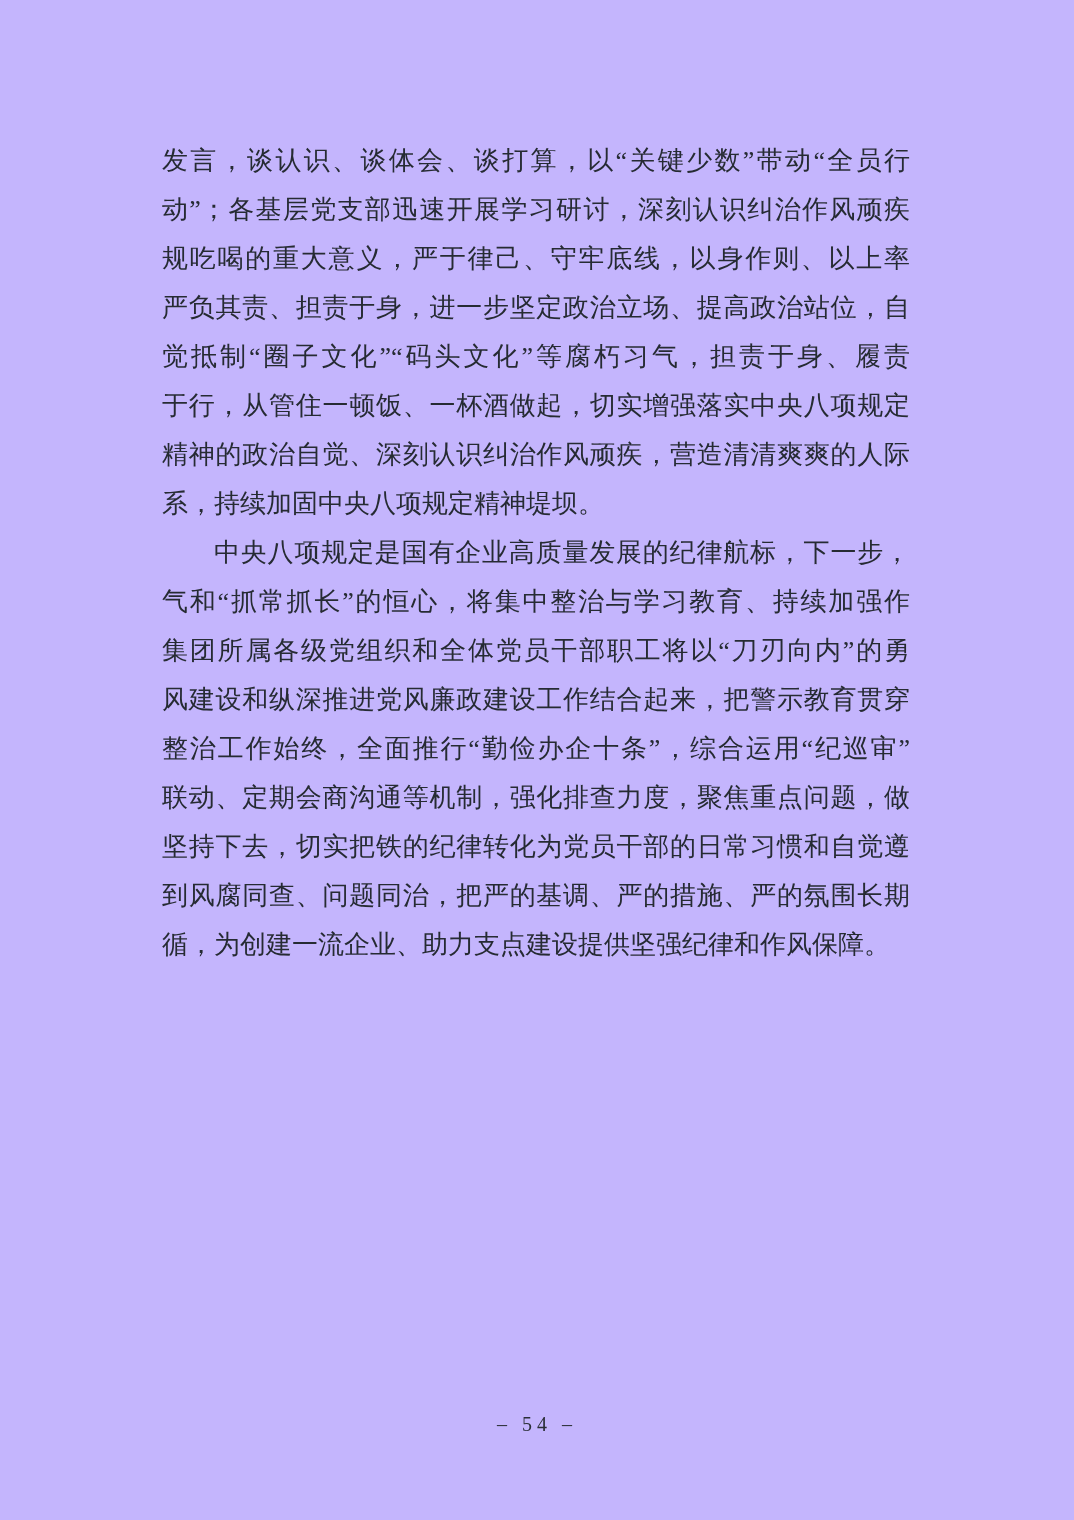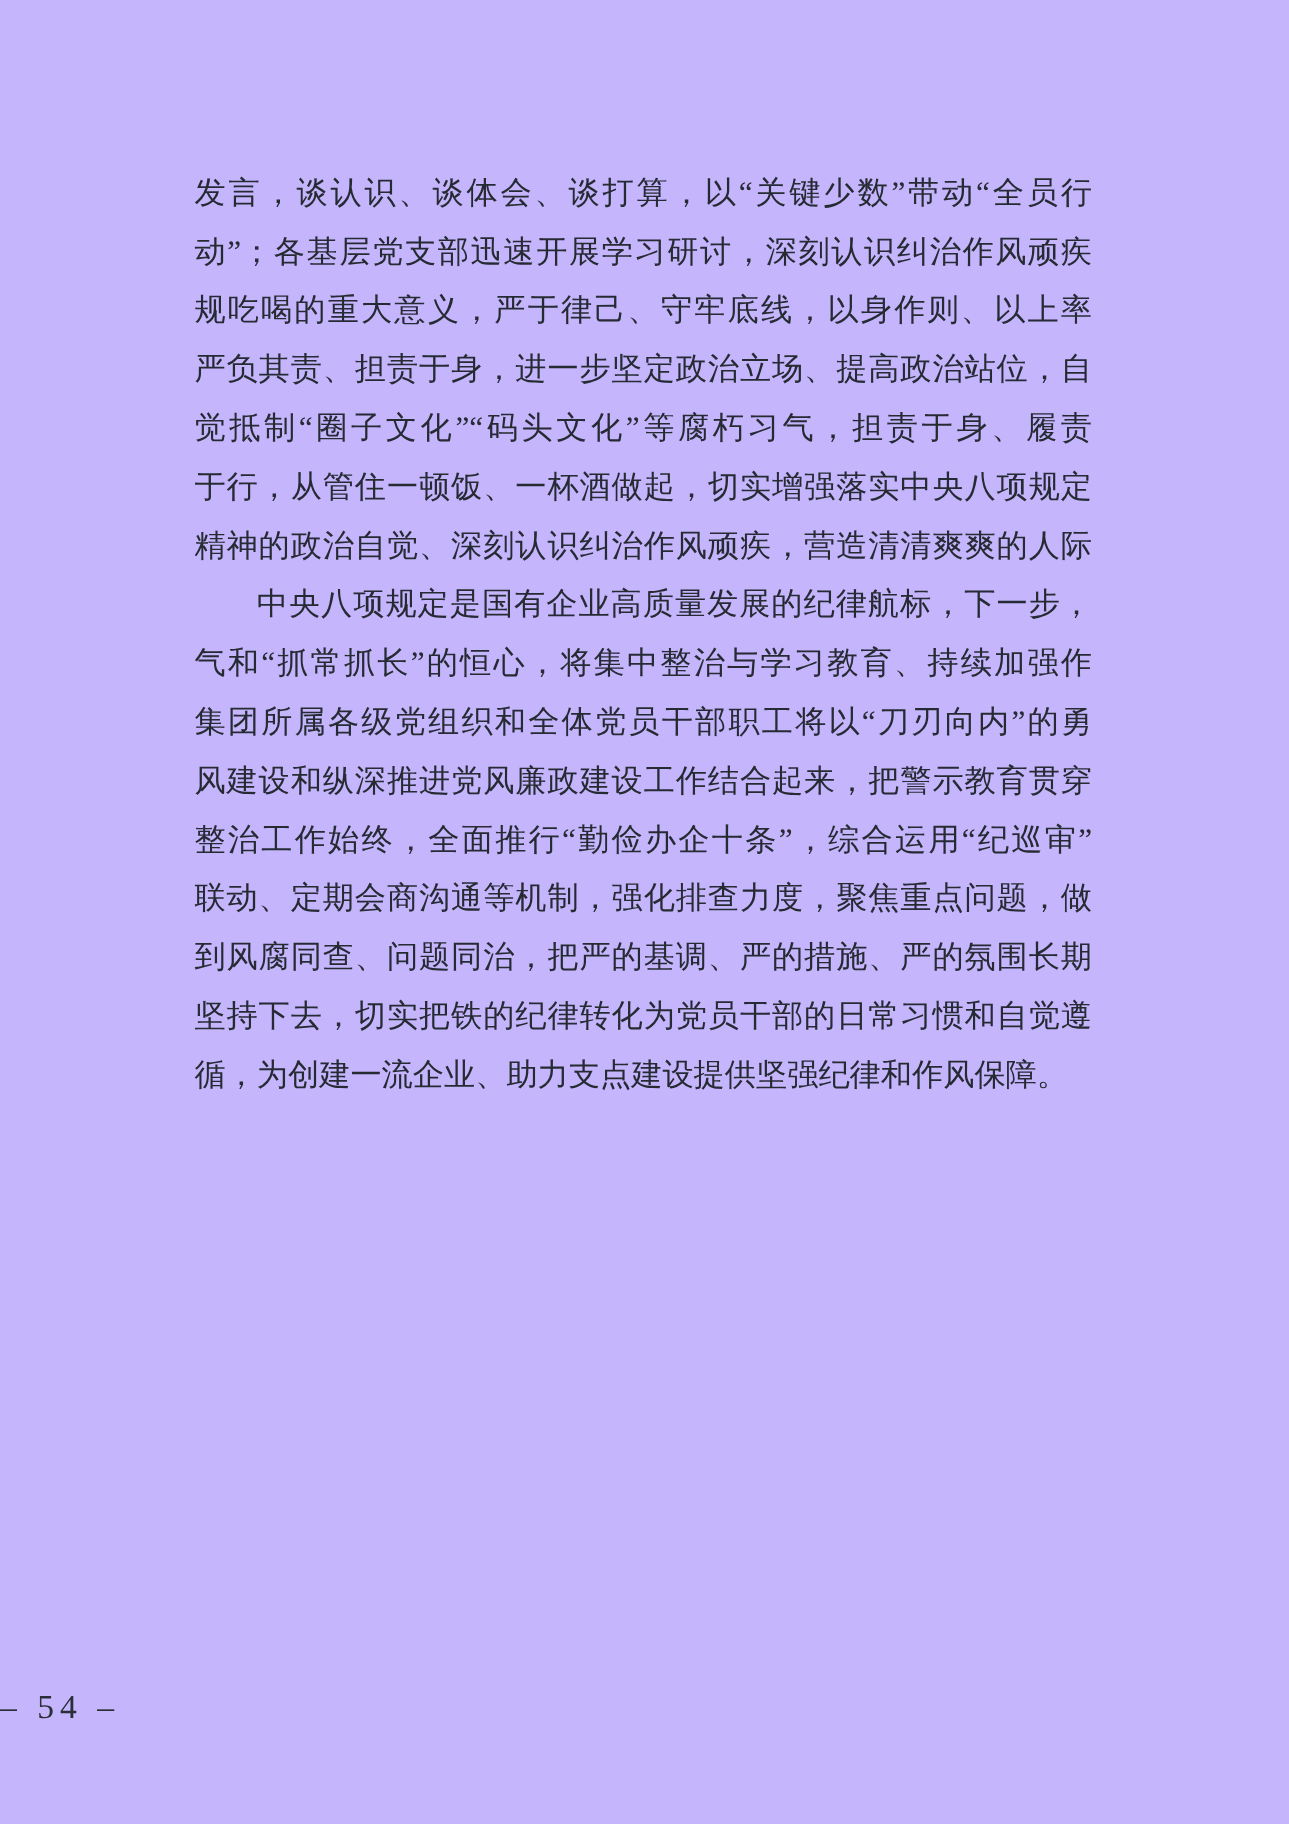--- a/index.html
+++ b/index.html
@@ -37,46 +37,48 @@
     text-align-last: left;
   }
   .line.indent {
     text-indent: 2em;
   }
   .footer {
     position: absolute;
     top: 1404px;
     left: 0;
     width: 100%;
-    font-size: 28px;
+    text-align: center;
+    font-size: 20px;
     line-height: 40px;
     color: #2a2e36;
     letter-spacing: 5px;
   }
 </style>
 </head>
 <body>
 
 <div class="page">
 
   <div class="text-block">
     <p class="line">发言，谈认识、谈体会、谈打算，以“关键少数”带动“全员行</p>
     <p class="line">动”；各基层党支部迅速开展学习研讨，深刻认识纠治作风顽疾</p>
     <p class="line">规吃喝的重大意义，严于律己、守牢底线，以身作则、以上率下，</p>
     <p class="line">严负其责、担责于身，进一步坚定政治立场、提高政治站位，自</p>
     <p class="line">觉抵制“圈子文化”“码头文化”等腐朽习气，担责于身、履责</p>
     <p class="line">于行，从管住一顿饭、一杯酒做起，切实增强落实中央八项规定</p>
     <p class="line">精神的政治自觉、深刻认识纠治作风顽疾，营造清清爽爽的人际关</p>
+    <p class="line last">系，持续加固中央八项规定精神堤坝。</p>
 
     <p class="line indent">中央八项规定是国有企业高质量发展的纪律航标，下一步，</p>
     <p class="line">气和“抓常抓长”的恒心，将集中整治与学习教育、持续加强作</p>
     <p class="line">集团所属各级党组织和全体党员干部职工将以“刀刃向内”的勇</p>
     <p class="line">风建设和纵深推进党风廉政建设工作结合起来，把警示教育贯穿</p>
     <p class="line">整治工作始终，全面推行“勤俭办企十条”，综合运用“纪巡审”</p>
     <p class="line">联动、定期会商沟通等机制，强化排查力度，聚焦重点问题，做</p>
+    <p class="line">坚持下去，切实把铁的纪律转化为党员干部的日常习惯和自觉遵</p>
     <p class="line">到风腐同查、问题同治，把严的基调、严的措施、严的氛围长期</p>
-    <p class="line">坚持下去，切实把铁的纪律转化为党员干部的日常习惯和自觉遵</p>
     <p class="line last">循，为创建一流企业、助力支点建设提供坚强纪律和作风保障。</p>
   </div>
 
   <div class="footer">– 54 –</div>
 
 </div>
 
 </body></html>

